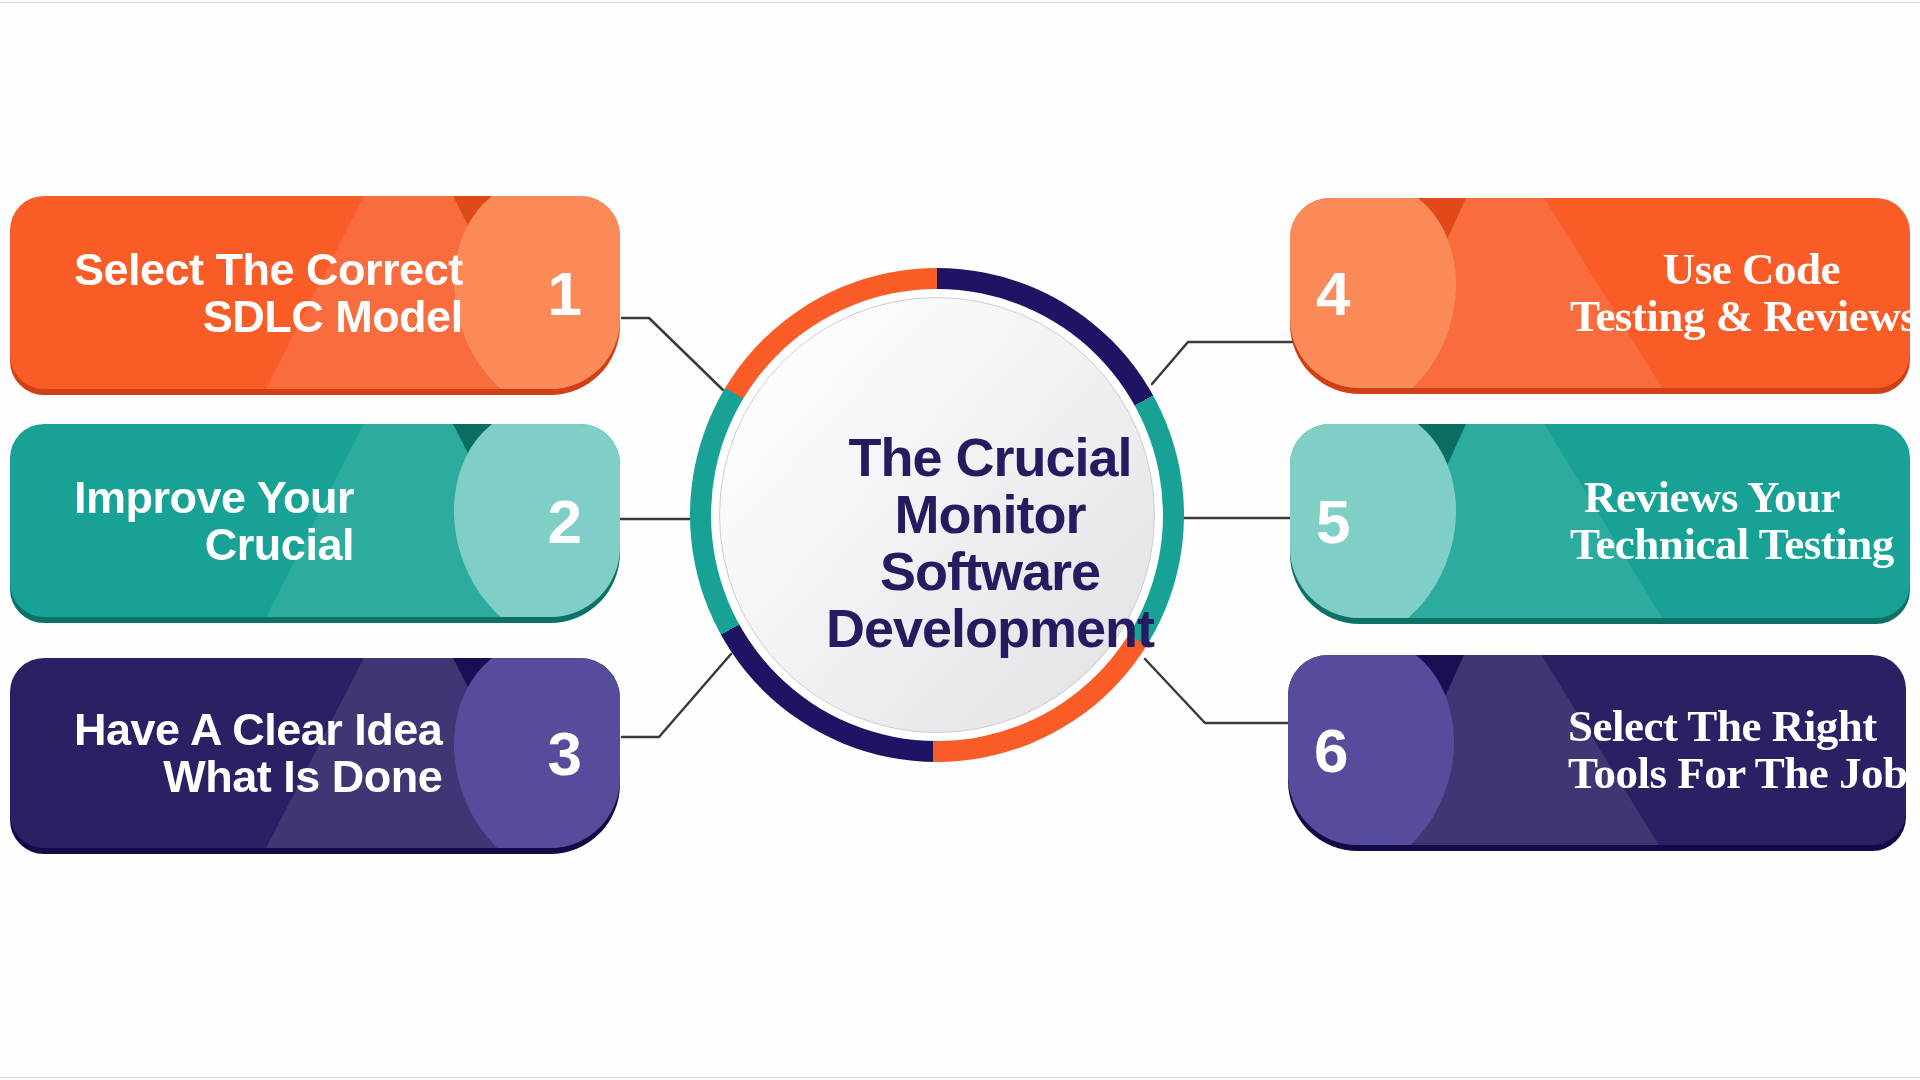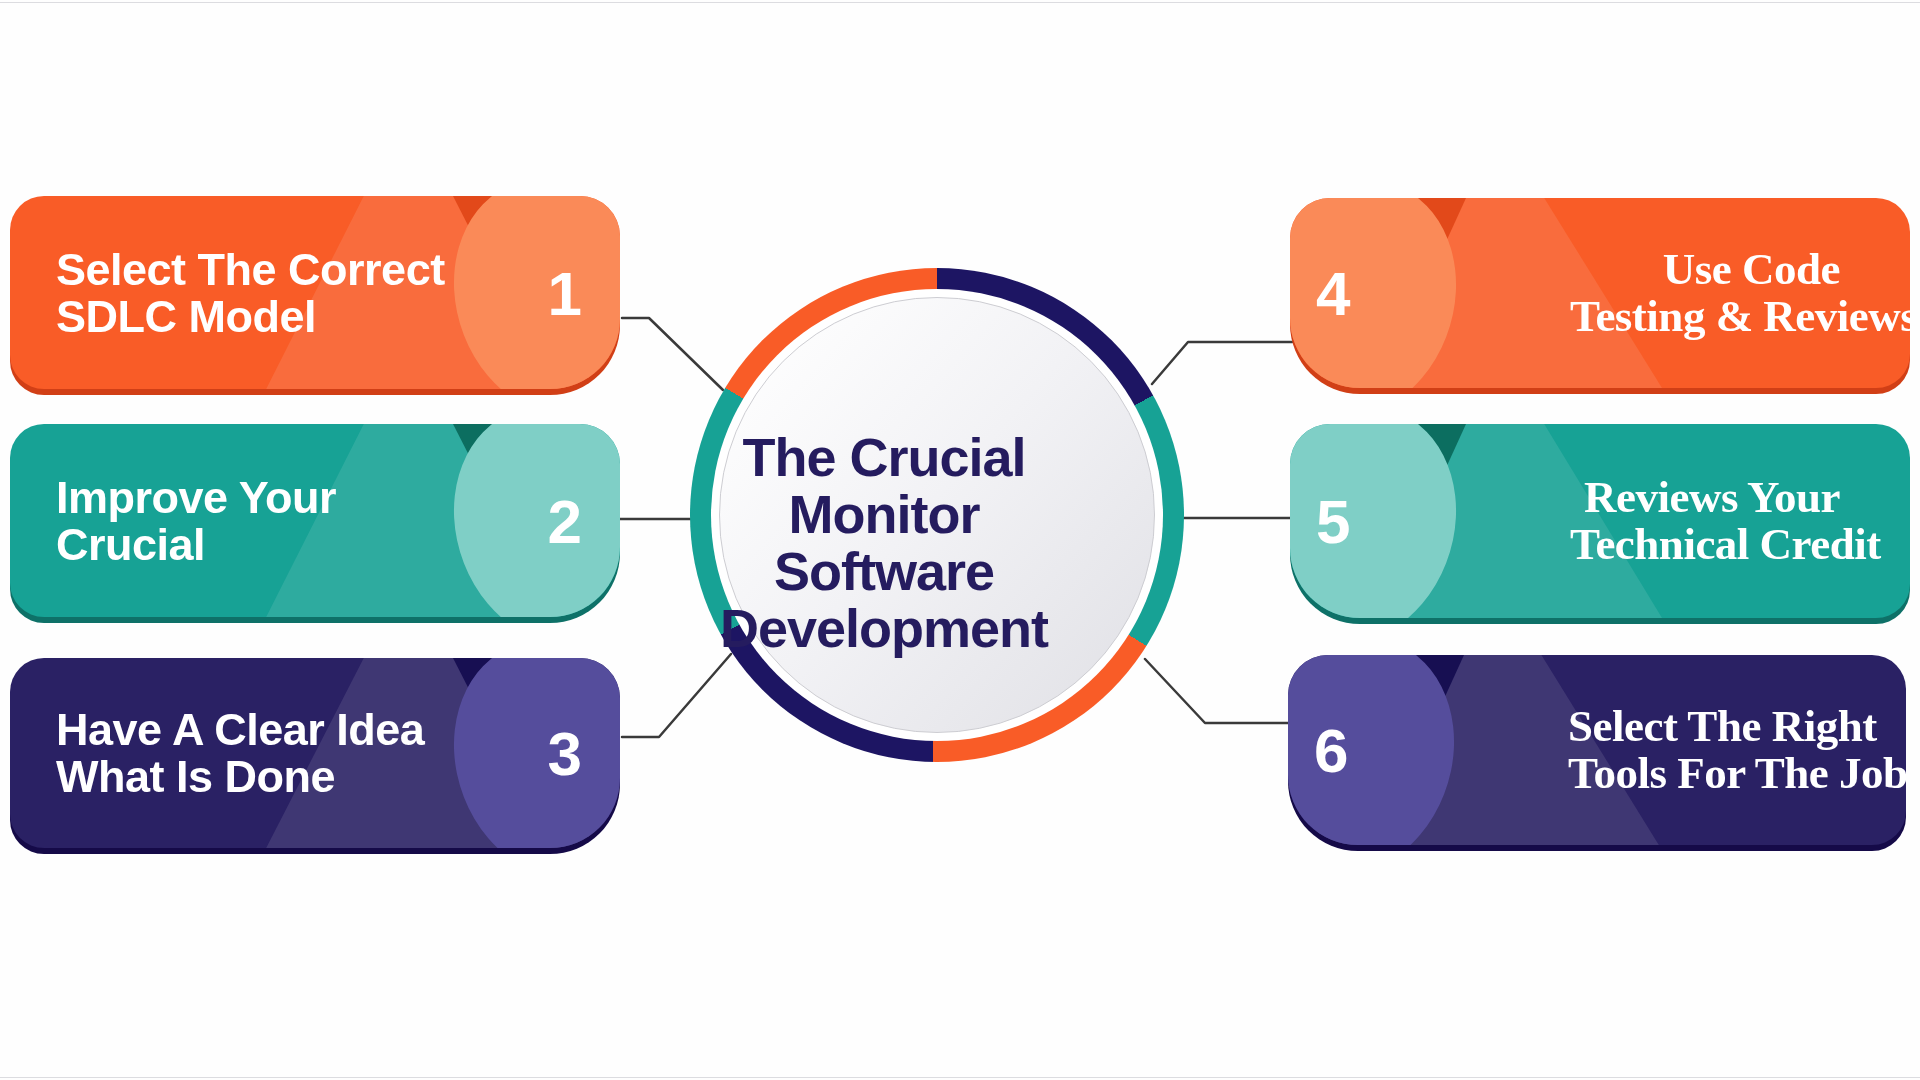--- a/index.html
+++ b/index.html
@@ -26,21 +26,21 @@
       var(--teal) 241deg 301deg,
       var(--orange) 301deg 360deg);
   }
   .ring .gap{
     position:absolute;inset:0;margin:auto;width:452px;height:452px;border-radius:50%;background:#ffffff;
   }
   .disc{
     position:absolute;inset:0;margin:auto;width:434px;height:434px;border-radius:50%;
     border:1px solid #cdcdd2;
     background:linear-gradient(132deg,#ffffff 6%,#f2f2f5 48%,#e1e1e6 96%);
-    display:flex;align-items:center;justify-content:flex-start;
+    display:flex;align-items:center;justify-content:flex-end;
   }
   .center-title{
     padding-top:56px;text-align:center;
     font-size:54px;line-height:57px;font-weight:bold;letter-spacing:-1px;
     color:var(--title-text);
   }
   .center-title span{display:block;}
 
   
   .step{position:absolute;overflow:hidden;color:var(--box-text);}
@@ -56,21 +56,21 @@
     font-size:45px;line-height:47px;font-weight:bold;letter-spacing:-0.5px;z-index:3;white-space:nowrap;
   }
 
   
   .step.left{border-radius:34px 40px 70px 34px;}
   .step.left .chevron{left:443px;width:112px;height:114px;clip-path:polygon(0 0,100% 0,52% 100%);}
   .step.left .band{clip-path:polygon(58% 0,77% 0,99% 100%,42% 100%);}
   .step.left .blob{right:-28px;top:-18px;width:192px;height:238px;transform:rotate(-12deg);
      border-radius:55% 32% 45% 60% / 55% 40% 42% 60%;}
   .step.left .num{right:38px;}
-  .step.left .text{left:46px;text-align:left;}
+  .step.left .text{left:64px;text-align:left;align-items:flex-end;}
 
   
   .step.right{border-radius:40px 34px 34px 70px;}
   .step.right .chevron{left:72px;width:104px;height:114px;clip-path:polygon(0 0,100% 0,50% 100%);}
   .step.right .band{clip-path:polygon(22% 0,41% 0,60% 100%,3% 100%);}
   .step.right .blob{left:-28px;top:-18px;width:192px;height:238px;transform:rotate(12deg);
      border-radius:32% 55% 60% 45% / 40% 55% 60% 42%;}
   .step.right .num{left:26px;}
   .step.right .text{right:70px;left:280px;text-align:right;font-family:Liberation Serif, serif;}
 
@@ -166,21 +166,21 @@
     </div>
   </div>
 
   <div class="step right teal b5">
     <div class="band"></div>
     <div class="chevron"></div>
     <div class="blob"></div>
     <div class="num">5</div>
     <div class="text">
       <div>Reviews Your</div>
-      <div>Technical Credit</div>
+      <div>Technical Testing</div>
     </div>
   </div>
 
   <div class="step right navy b6">
     <div class="band"></div>
     <div class="chevron"></div>
     <div class="blob"></div>
     <div class="num">6</div>
     <div class="text">
       <div>Select The Right</div>

